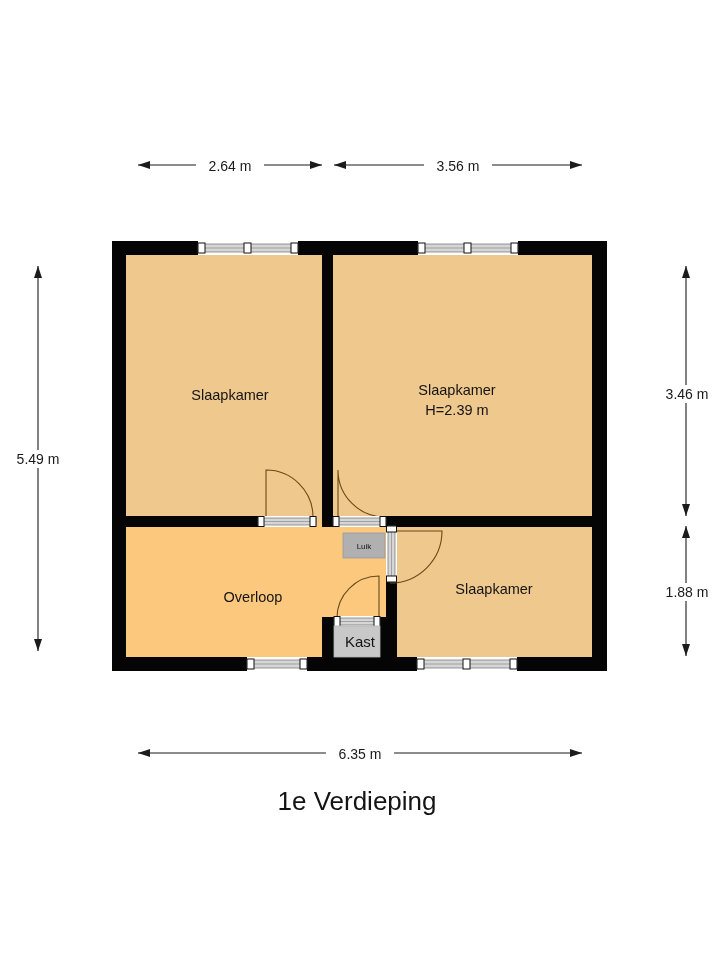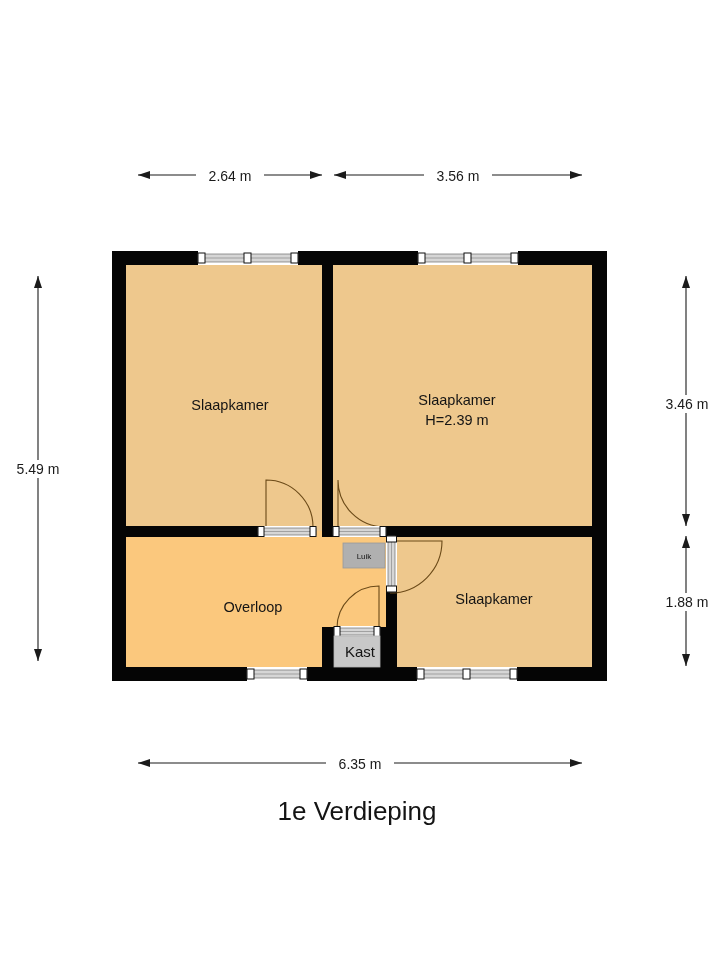--- a/index.html
+++ b/index.html
@@ -9,21 +9,21 @@
   }
   body {
     width: 720px;
     height: 960px;
     font-family: "Liberation Sans", sans-serif;
     position: relative;
     overflow: hidden;
   }
   #plan-root {
     position: absolute;
-    left: 0; top: 18px;
+    left: 0; top: 8px;
     width: 720px;
     height: 689px;
   }
   svg { display: block; }
   .dim-label {
     font-family: "Liberation Sans", sans-serif;
     font-size: 14px;
     fill: #1a1a1a;
   }
   .room-label {

